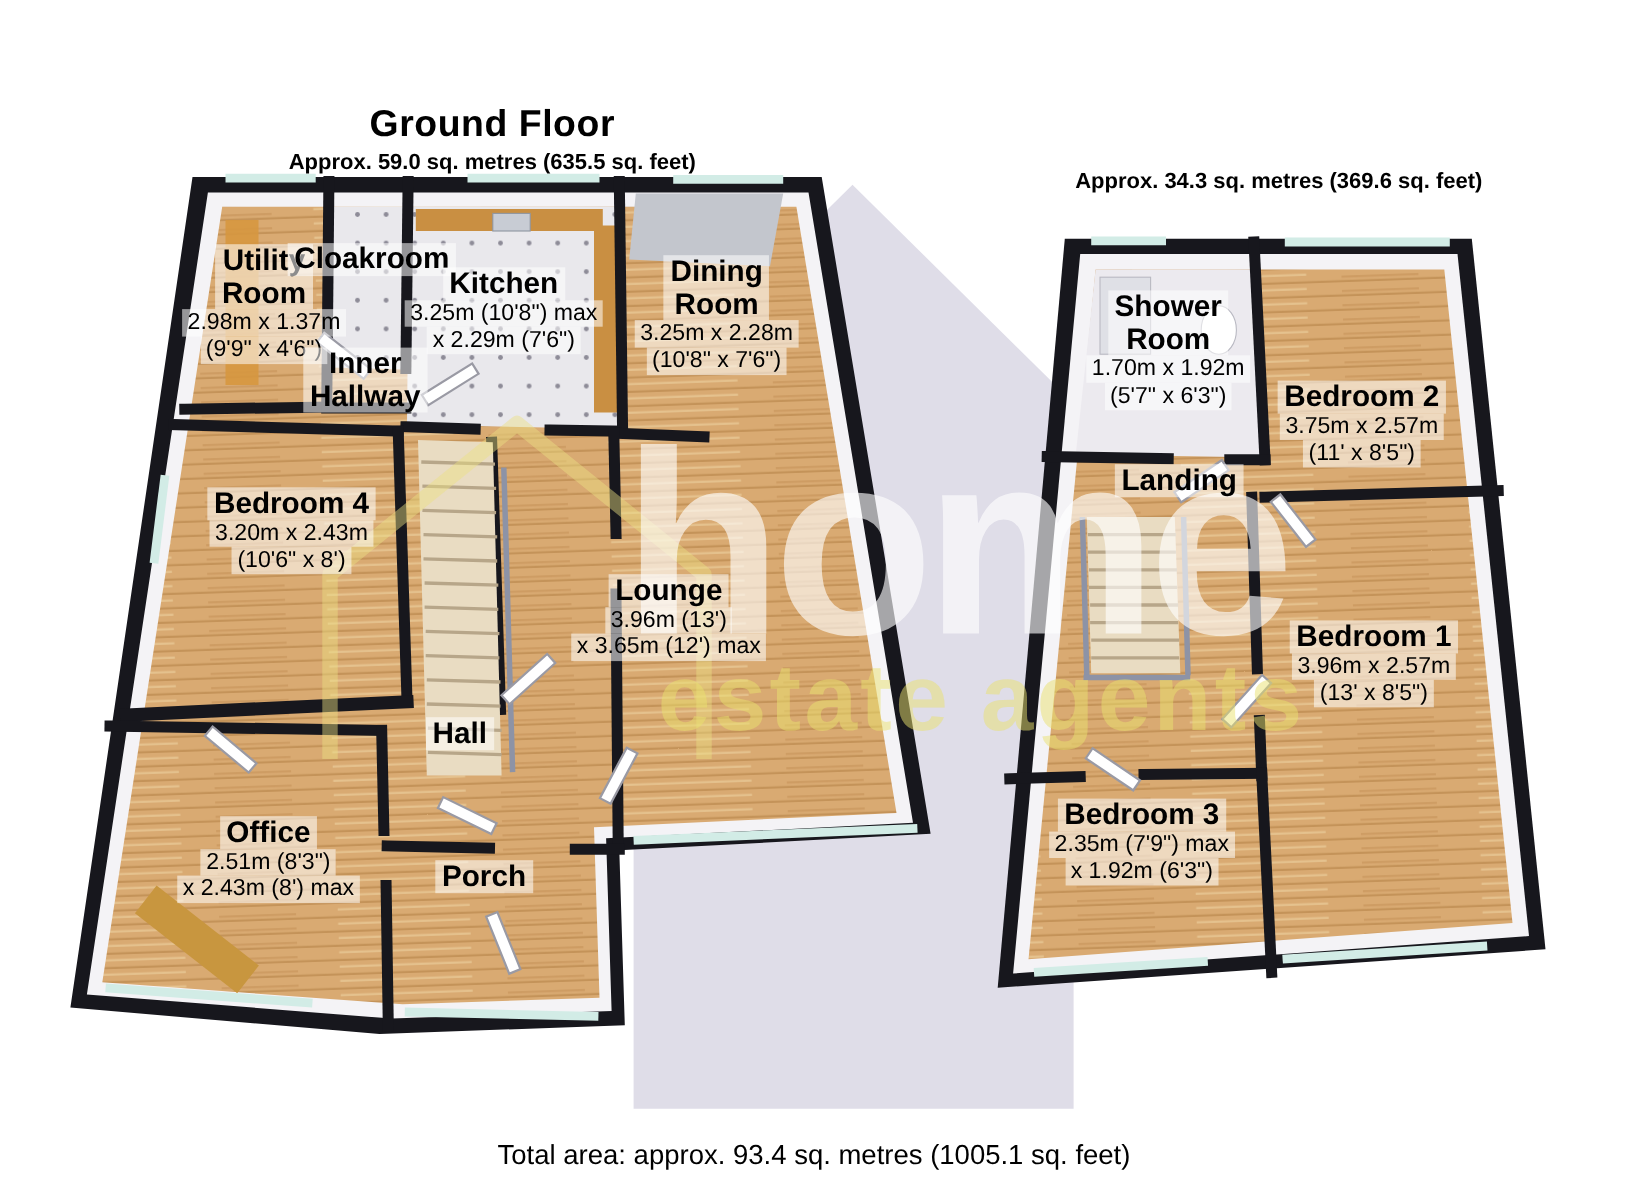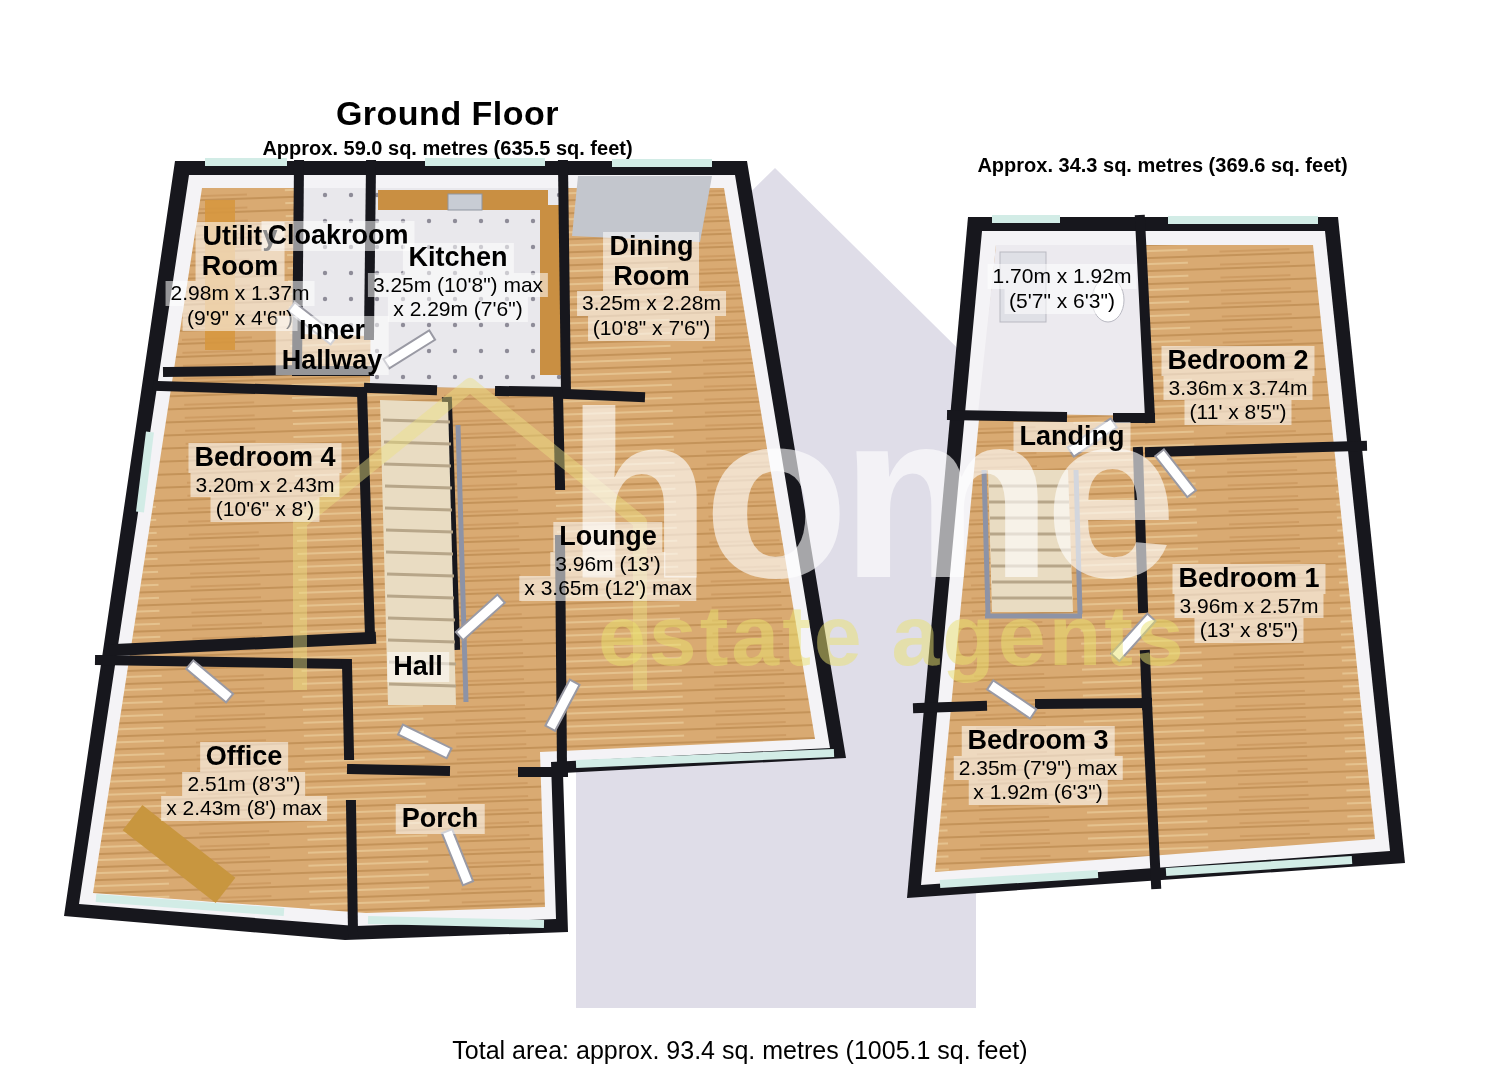--- a/index.html
+++ b/index.html
@@ -229,30 +229,31 @@
   <div class="rdim">x 3.65m (12') max</div>
 </div>
 <div class="lbl" style="left:418px;top:652px;">
   <div class="rname">Hall</div>
 </div>
 <div class="lbl" style="left:244px;top:742px;">
   <div class="rname">Office</div>
   <div class="rdim">2.51m (8'3")</div>
   <div class="rdim">x 2.43m (8') max</div>
 </div>
-<div class="lbl" style="left:440px;top:782px;margin-top:22px;">
+<div class="lbl" style="left:440px;top:782px;">
   <div class="rname">Porch</div>
 </div>
 <div class="lbl" style="left:1062px;top:264px;">
+  <div class="rname wrap2">Shower Room</div>
   <div class="rdim">1.70m x 1.92m</div>
   <div class="rdim">(5'7" x 6'3")</div>
 </div>
 <div class="lbl" style="left:1238px;top:298px;margin-top:48px;">
   <div class="rname">Bedroom 2</div>
-  <div class="rdim">3.36m x 3.74m</div>
+  <div class="rdim">3.75m x 2.57m</div>
   <div class="rdim">(11' x 8'5")</div>
 </div>
 <div class="lbl" style="left:1056px;top:422px;padding-left:32px;">
   <div class="rname">Landing</div>
 </div>
 <div class="lbl" style="left:1249px;top:564px;">
   <div class="rname">Bedroom 1</div>
   <div class="rdim">3.96m x 2.57m</div>
   <div class="rdim">(13' x 8'5")</div>
 </div>

